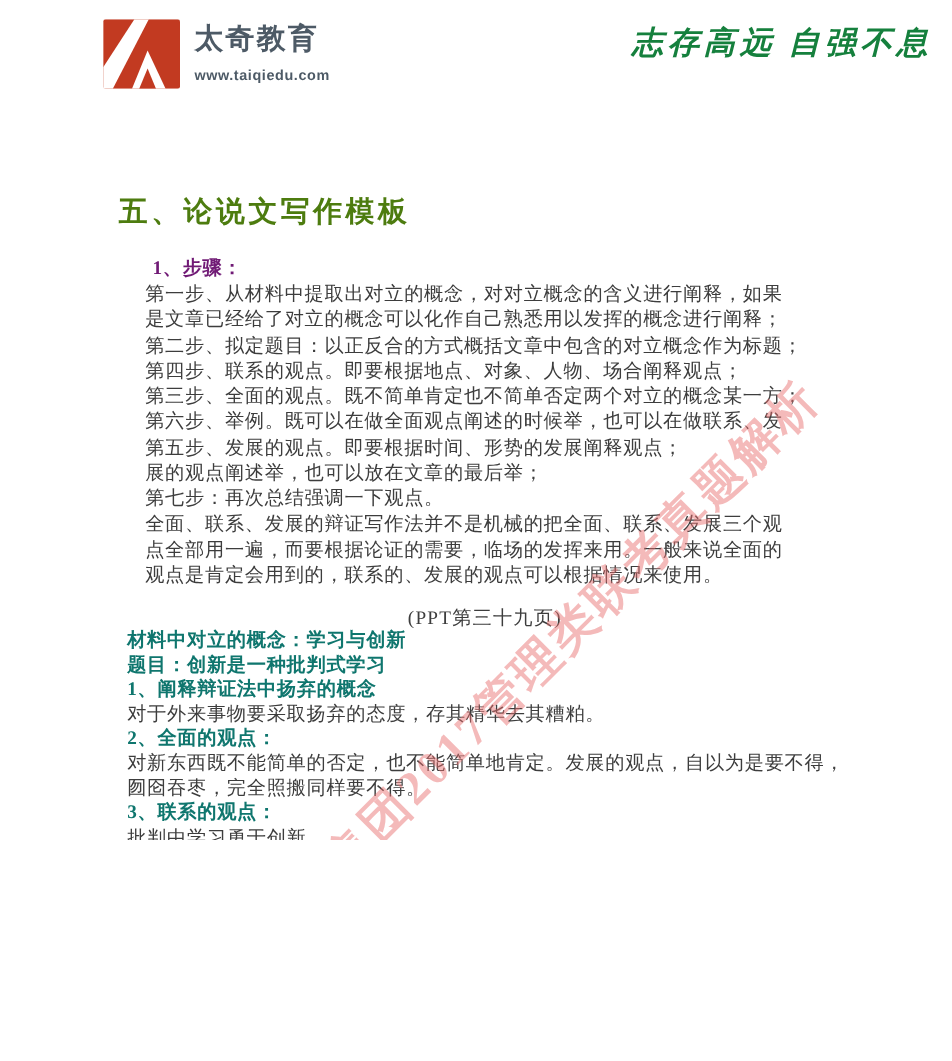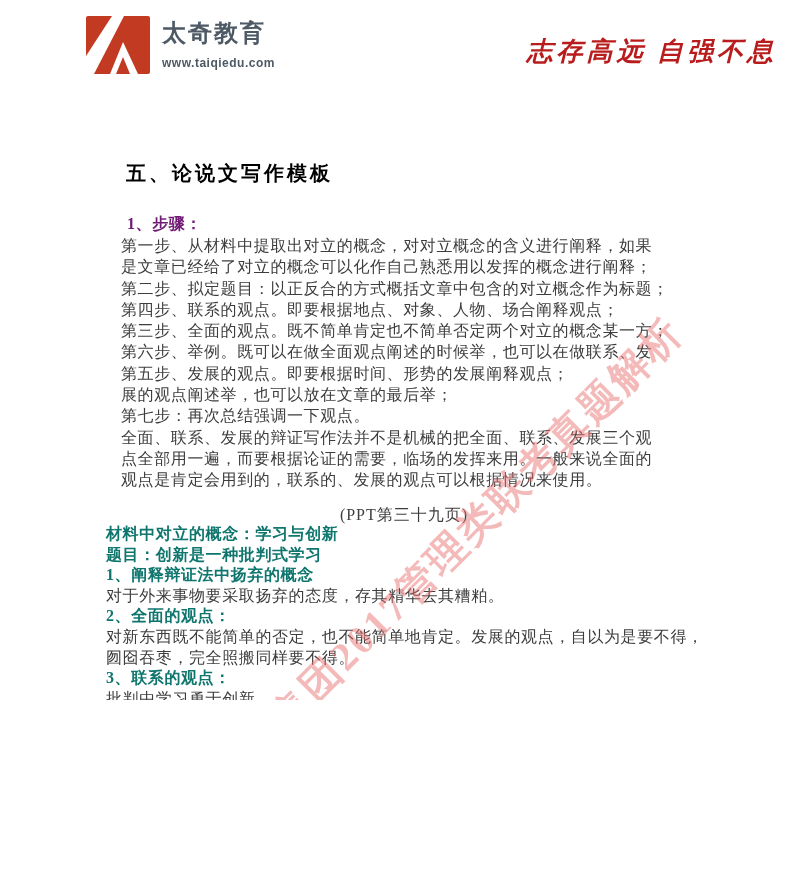--- a/index.html
+++ b/index.html
@@ -11,28 +11,28 @@
     font-family:"Liberation Serif","DejaVu Serif",serif;
     color:#3d3d3d;
   }
   
   .logo-block{position:absolute;left:86px;top:16px;display:flex;align-items:flex-start;}
   .logo-mark{width:64px;height:58px;display:block;}
   .logo-text{margin-left:12px;font-family:"Liberation Sans","DejaVu Sans",sans-serif;}
   .brand{font-size:24px;font-weight:bold;color:#4d5a66;letter-spacing:2px;line-height:1.1;margin-top:4px;}
   .website{font-size:12px;font-weight:bold;color:#4d5a66;margin-top:10px;letter-spacing:.5px;}
   .motto{
-    position:absolute;right:16px;top:34px;
+    position:absolute;right:16px;top:18px;
     font-size:26px;font-weight:900;font-style:italic;
-    color:#b91c1c;letter-spacing:4px;white-space:nowrap;
+    color:#15803d;letter-spacing:4px;white-space:nowrap;
   }
   
   .page-title{
-    position:absolute;left:126px;top:160px;margin:0;
-    font-size:20px;font-weight:bold;color:#000000;letter-spacing:3px;
+    position:absolute;left:99px;top:160px;margin:0;
+    font-size:24px;font-weight:bold;color:#4d7c0f;letter-spacing:3px;
   }
   
   .block{position:absolute;font-size:16px;letter-spacing:.6px;}
   .block-steps{left:121px;top:213px;width:566px;}
   .block-example{left:106px;top:524px;width:588px;}
   .block-steps .line{line-height:21.3px;}
   .block-example .line{line-height:20.6px;}
   .steps-heading{font-weight:bold;color:#701a75;padding-left:6px;line-height:22px;}
   .line{white-space:nowrap;}
   .line.bold{font-weight:bold;color:#0f766e;}

